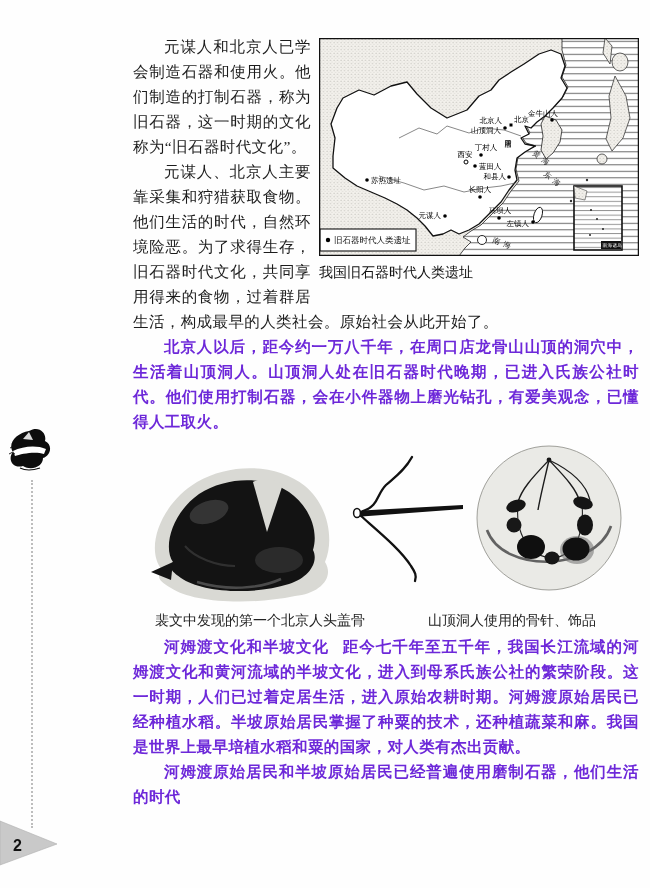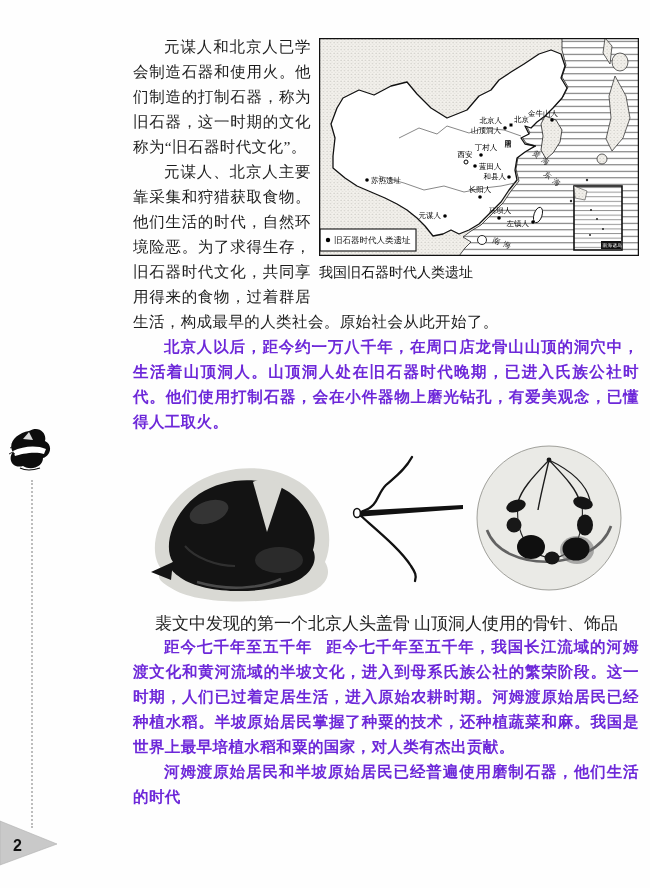--- a/index.html
+++ b/index.html
@@ -13,23 +13,23 @@
   p.song { font-weight:700; color:#6d28d9; }
   .lead { font-family:"Liberation Sans","DejaVu Sans",sans-serif; font-weight:bold; margin-right:0.9em; }
   .map-figure { float:right; width:320px; margin:4px 0 8px 8px; }
   .map-figure svg { display:block; }
   .map-caption { text-align:left; font-size:14px; padding-top:8px; color:#111; }
   .artifacts { position:relative; clear:both; height:172px; margin-top:4px; }
   .artifacts svg { position:absolute; }
   .skull-pos { left:4px; top:12px; }
   .needle-pos { left:216px; top:16px; }
   .ornament-pos { left:340px; top:2px; }
-  .fig-captions { position:relative; height:22px; margin-top:2px; font-size:17px; color:#222; }
+  .fig-captions { position:relative; height:22px; margin-top:2px; font-size:14px; color:#222; }
   .fig-captions .cap-left { position:absolute; left:22px; }
-  .fig-captions .cap-right { position:absolute; left:281px; }
+  .fig-captions .cap-right { position:absolute; left:295px; }
   .p3 { margin-top:8px; }
   .p5 { margin-top:14px; }
   
   .margin-emblem { position:absolute; left:8px; top:424px; }
   .margin-dots { position:absolute; left:31px; top:480px; height:348px; width:0; border-left:2px dotted #bdbdbd; }
   .page-corner { position:absolute; left:0; top:820px; }
 </style>
 </head>
 <body>
 
@@ -199,17 +199,17 @@
         <ellipse cx="112" cy="85" rx="8" ry="10.5" fill="#141414"></ellipse>
         <ellipse cx="110" cy="63" rx="10" ry="6" fill="#151515" transform="rotate(16 110 63)"></ellipse>
       </svg>
     </div>
 
     <div class="fig-captions">
       <span class="cap-left">裴文中发现的第一个北京人头盖骨</span>
       <span class="cap-right">山顶洞人使用的骨针、饰品</span>
     </div>
 
-    <p class="para song p5"><b class="lead">距今七千年至五千年</b><span>距今七千年至五千年，我国长江流域的河姆渡文化和黄河流域的半坡文化，进入到母系氏族公社的繁荣阶段。这一时期，人们已过着定居生活，进入原始农耕时期。河姆渡原始居民已经种植水稻。半坡原始居民掌握了种粟的技术，还种植蔬菜和麻。我国是世界上最早培植水稻和粟的国家，对人类有杰出贡献。</span></p>
+    <p class="para song p5"><b class="lead">河姆渡文化和半坡文化</b><span>距今七千年至五千年，我国长江流域的河姆渡文化和黄河流域的半坡文化，进入到母系氏族公社的繁荣阶段。这一时期，人们已过着定居生活，进入原始农耕时期。河姆渡原始居民已经种植水稻。半坡原始居民掌握了种粟的技术，还种植蔬菜和麻。我国是世界上最早培植水稻和粟的国家，对人类有杰出贡献。</span></p>
     <p class="para song">河姆渡原始居民和半坡原始居民已经普遍使用磨制石器，他们生活的时代</p>
 
   </div>
 </div>
 
 </body></html>

